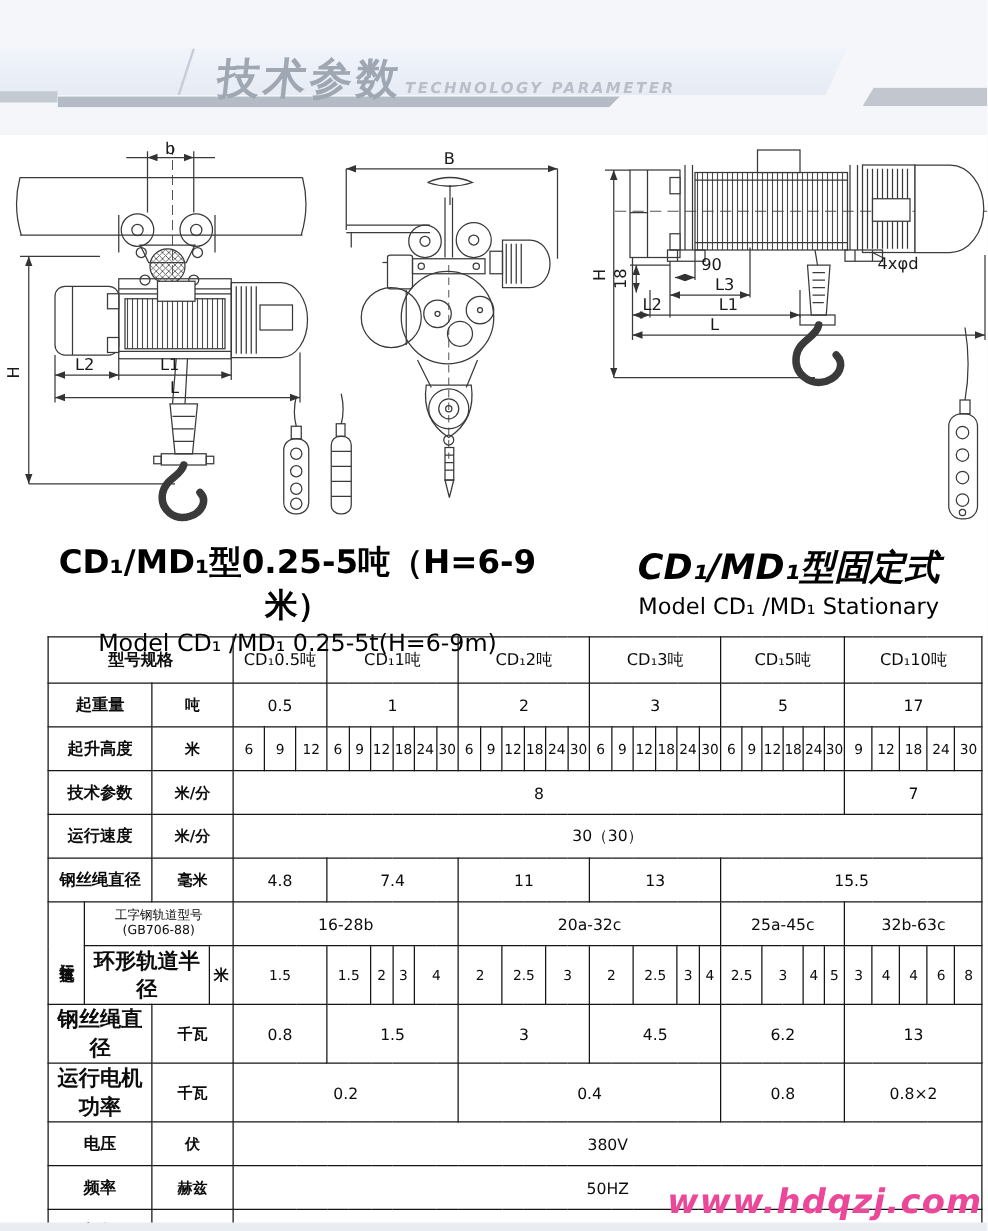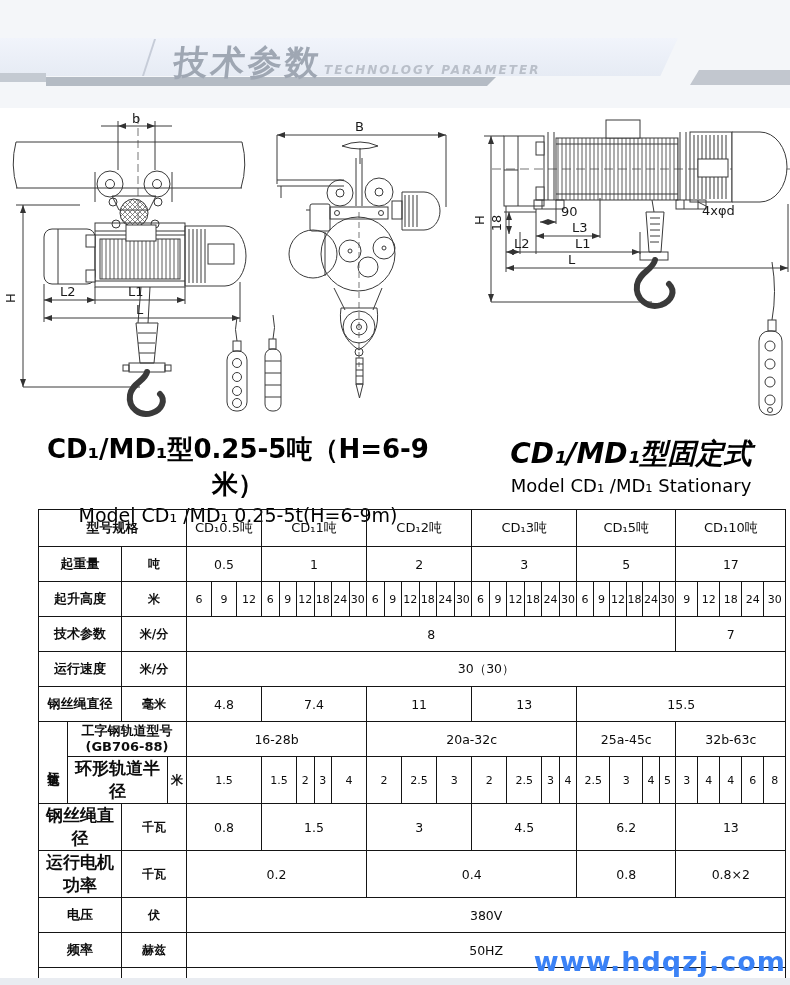--- a/index.html
+++ b/index.html
@@ -37,29 +37,29 @@
   .caption-right .cap-en { font-size:18px; }
 
   
   .spec { position:absolute; top:509px; left:38px; width:747px;
           border-collapse:collapse; table-layout:fixed; }
   .spec td { border:1px solid #151515; text-align:center; vertical-align:middle;
              padding:0; height:34px; font-size:12.5px; color:#0d0d0d; overflow:hidden; }
   .spec td.hdr { height:36px; font-size:13px; }
   .spec td.lbl { font-weight:bold; font-size:13px; }
   .spec td.small2 { font-weight:bold; font-size:17px; }
-  .spec td.small { font-weight:bold; font-size:13px; line-height:1.2; white-space:pre-line; }
+  .spec td.small { font-weight:normal; font-size:10px; line-height:1.2; white-space:pre-line; }
   .spec td.unit { font-size:12px; font-weight:bold; }
   .spec td.num { font-size:11px; }
   .spec td.vert { writing-mode:vertical-lr; text-orientation:upright; font-weight:bold;
                   font-size:12px; letter-spacing:1px; }
 
   
   .watermark { position:absolute; top:946px; right:4px; font-size:27px; font-weight:bold;
-               color:#3b82f6; letter-spacing:1px; }
+               font-style:italic; color:#ec4899; letter-spacing:1px; }
   .bottom-strip { position:absolute; left:0; bottom:0; width:790px; height:7px; background:#e9ecf1; }
 </style>
 </head>
 <body>
 
 <div class="page">
 
   <div class="banner">
     <div class="band"></div>
     <div class="lefttab"></div>

